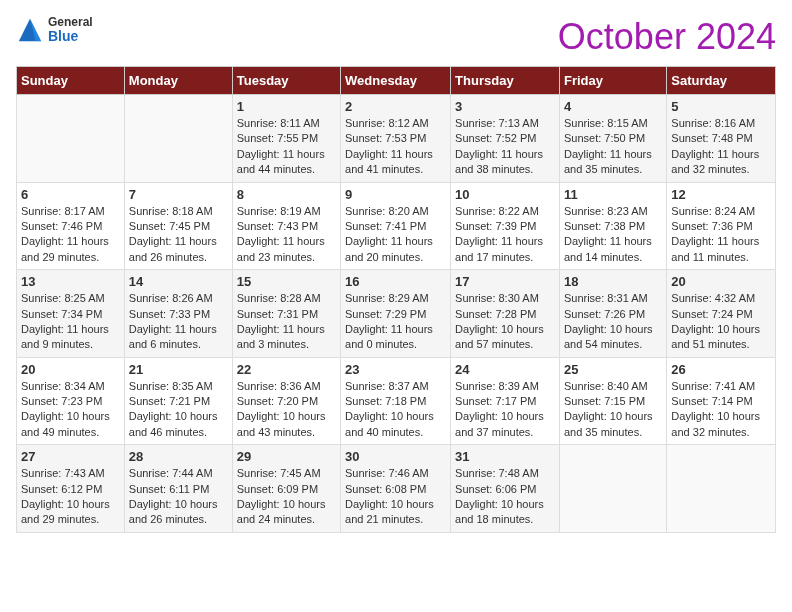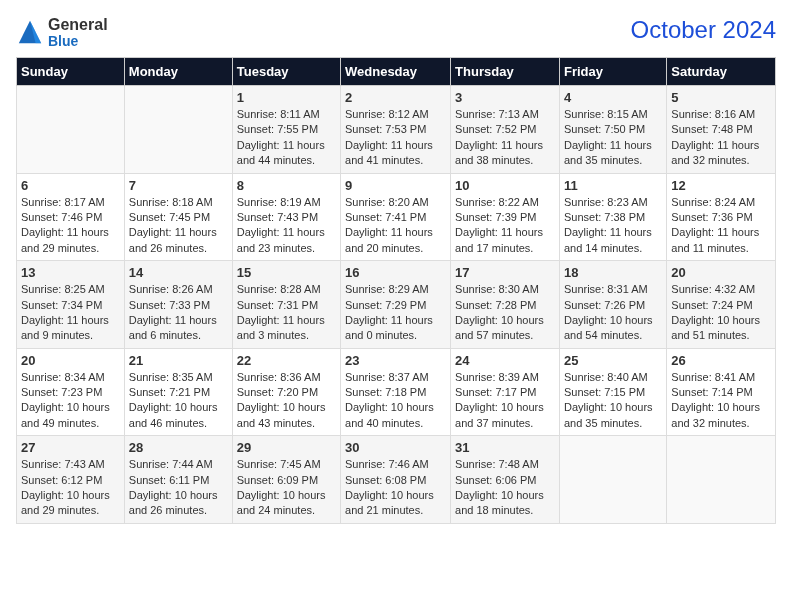--- a/index.html
+++ b/index.html
@@ -20,52 +20,52 @@
       display: flex;
       align-items: center;
       gap: 4px;
     }
     .logo-text {
       display: flex;
       flex-direction: column;
       line-height: 1.1;
     }
     .logo-general {
-      font-size: 16px;
+      font-size: 12px;
       font-weight: bold;
       color: #333;
     }
     .logo-blue {
       font-size: 14px;
       font-weight: bold;
       color: #1a6bbf;
     }
     .logo-icon {
       width: 28px;
       height: 28px;
     }
     .title-block {
       text-align: right;
     }
     .month-title {
-      font-size: 24px;
+      font-size: 36px;
       font-weight: normal;
-      color: #1d4ed8;
+      color: #a21caf;
     }
     .location {
       font-size: 16px;
       color: #555;
     }
     table {
       width: 100%;
       border-collapse: collapse;
       font-size: 11px;
     }
     thead tr th {
-      background-color: #0f172a;
+      background-color: #7f1d1d;
       color: #fff;
       padding: 6px 4px;
       text-align: left;
       font-size: 13px;
       font-weight: bold;
       border: 1px solid #ccc;
     }
     tbody tr td {
       border: 1px solid #ddd;
       vertical-align: top;
@@ -282,21 +282,21 @@
 Daylight: 10 hours and 37 minutes.</div>
         </td>
         <td>
           <span class="day-number">25</span>
           <div class="day-info">Sunrise: 8:40 AM
 Sunset: 7:15 PM
 Daylight: 10 hours and 35 minutes.</div>
         </td>
         <td>
           <span class="day-number">26</span>
-          <div class="day-info">Sunrise: 8:41 AM
+          <div class="day-info">Sunrise: 7:41 AM
 Sunset: 7:14 PM
 Daylight: 10 hours and 32 minutes.</div>
         </td>
       </tr>
       <tr>
         <td>
           <span class="day-number">27</span>
           <div class="day-info">Sunrise: 7:43 AM
 Sunset: 6:12 PM
 Daylight: 10 hours and 29 minutes.</div>

